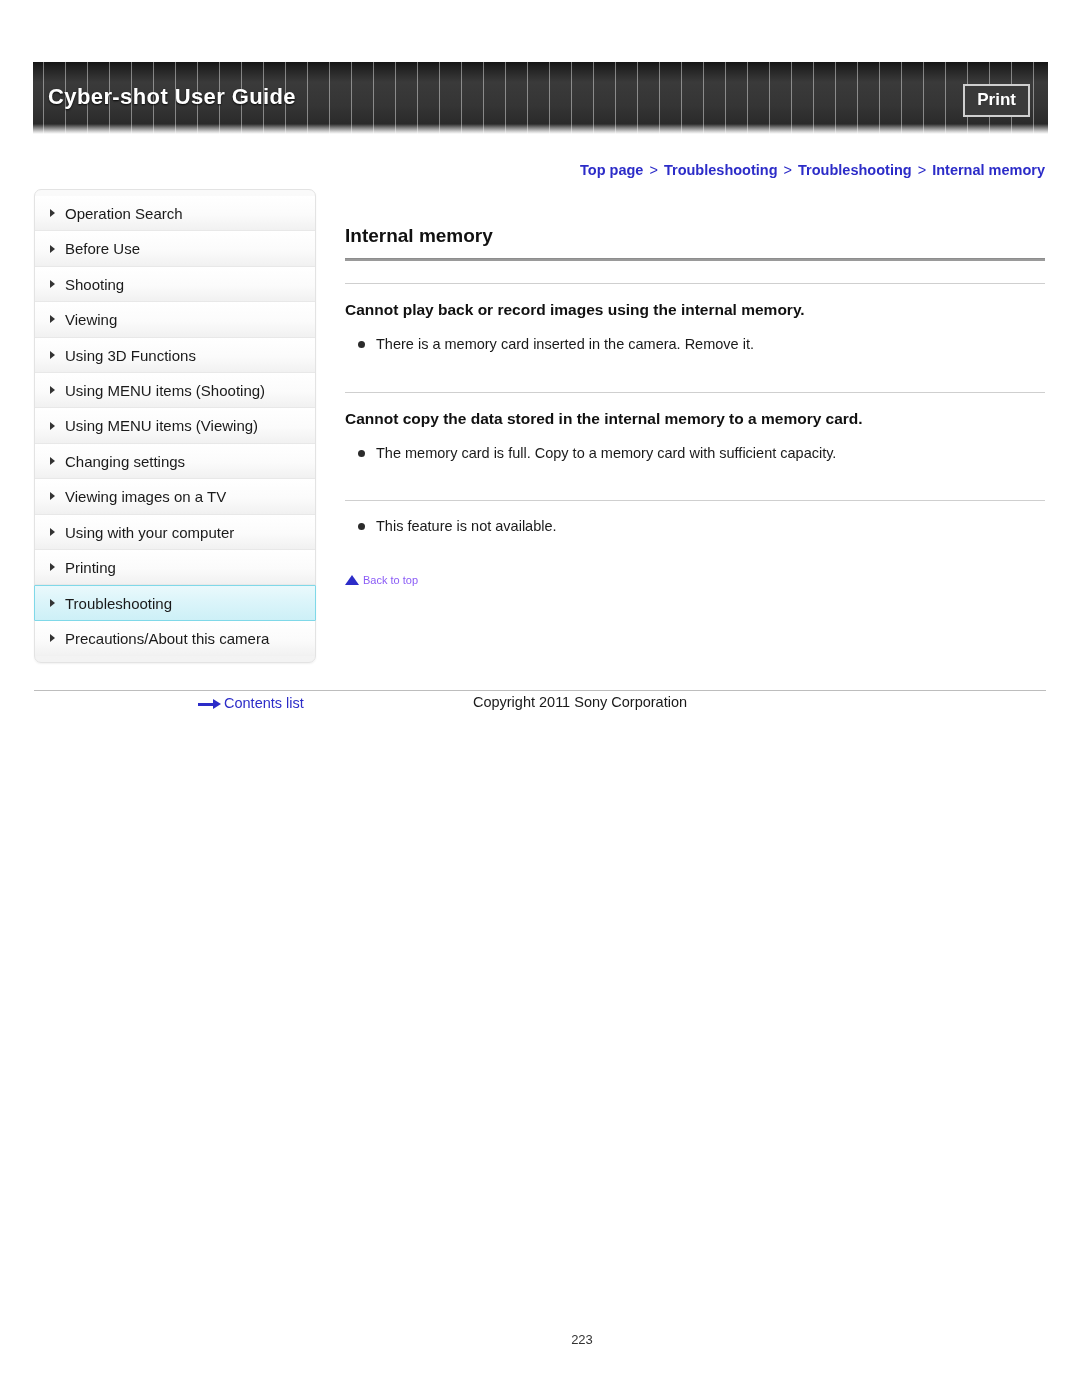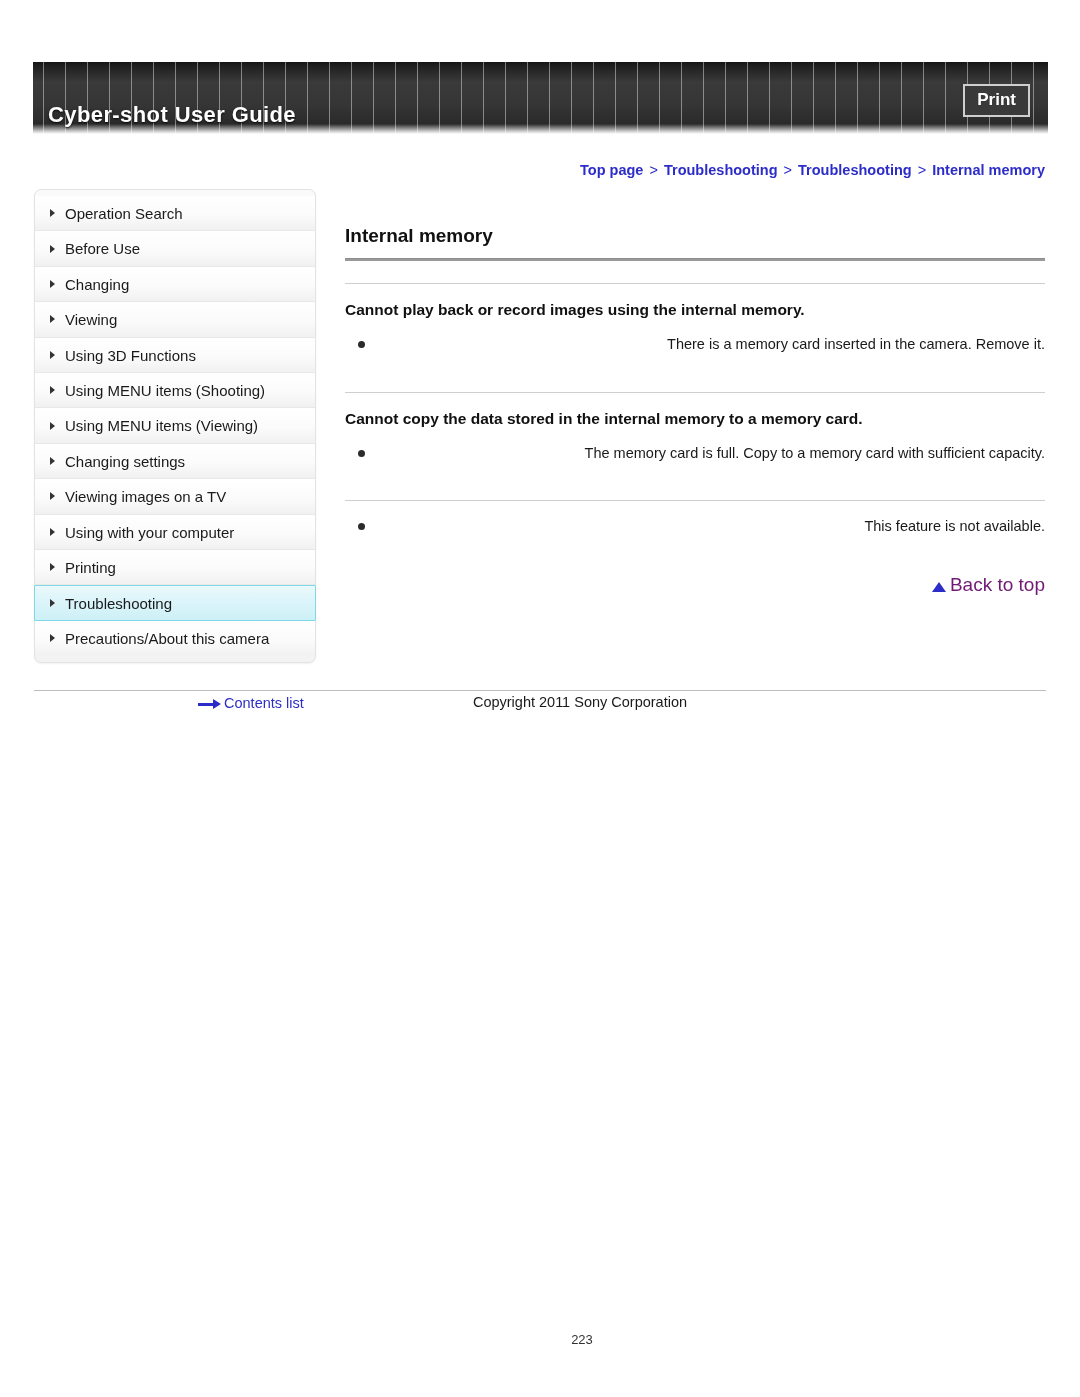--- a/index.html
+++ b/index.html
@@ -44,21 +44,20 @@
   #header-title {
     position: absolute;
     left: 15px;
     top: 22px;
     color: #ffffff;
     font-size: 22px;
     font-weight: bold;
     letter-spacing: 0.4px;
     text-shadow: 0 1px 2px rgba(0,0,0,0.85);
     white-space: nowrap;
-    margin-top: 18px;
   }
   #print-button {
     position: absolute;
     right: 18px;
     top: 22px;
     min-width: 58px;
     padding: 3px 12px 5px 12px;
     border: 2px solid #cfcfcf;
     background: #3a3a3a;
     color: #ffffff;
@@ -193,37 +192,36 @@
     line-height: 1.42;
     margin: 0 0 13px 0;
   }
   .bullet-row {
     position: relative;
     padding-left: 31px;
     font-size: 14.5px;
     color: #1a1a1a;
     line-height: 1.5;
     margin-bottom: 14px;
-    text-align: right;
   }
   .bullet-row .dot {
     position: absolute;
     left: 13px;
     top: 7px;
     width: 7px;
     height: 7px;
     border-radius: 50%;
     background: #2b2b2b;
   }
   .spacer-22 { height: 22px; }
 
   #back-to-top {
-    text-align: right;
-    font-size: 19px;
-    color: #701a75;
+    text-align: left;
+    font-size: 11px;
+    color: #8b5cf6;
     padding-top: 22px;
     white-space: nowrap;
   }
   #back-to-top .arrow-u {
     display: inline-block;
     width: 0; height: 0;
     border-bottom: 10px solid #2c2cc8;
     border-left: 7px solid transparent;
     border-right: 7px solid transparent;
     vertical-align: -1px;
@@ -282,21 +280,21 @@
   <div class="side-item">
     <span class="tri"></span>
     <span>Operation Search</span>
   </div>
   <div class="side-item">
     <span class="tri"></span>
     <span>Before Use</span>
   </div>
   <div class="side-item">
     <span class="tri"></span>
-    <span>Changing</span>
+    <span>Shooting</span>
   </div>
   <div class="side-item">
     <span class="tri"></span>
     <span>Viewing</span>
   </div>
   <div class="side-item">
     <span class="tri"></span>
     <span>Using 3D Functions</span>
   </div>
   <div class="side-item">

